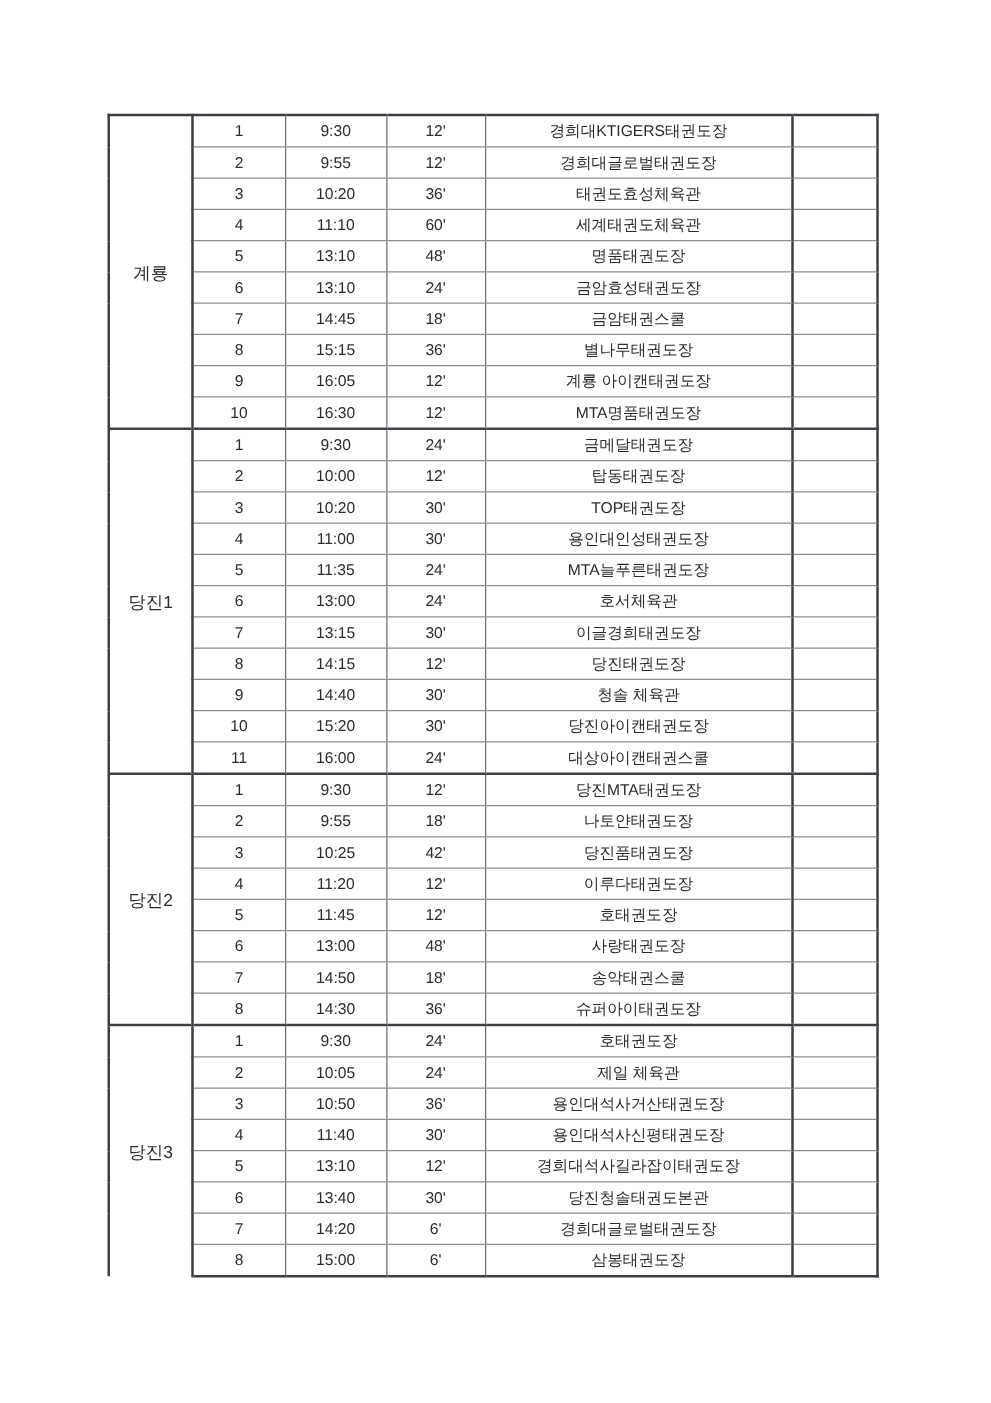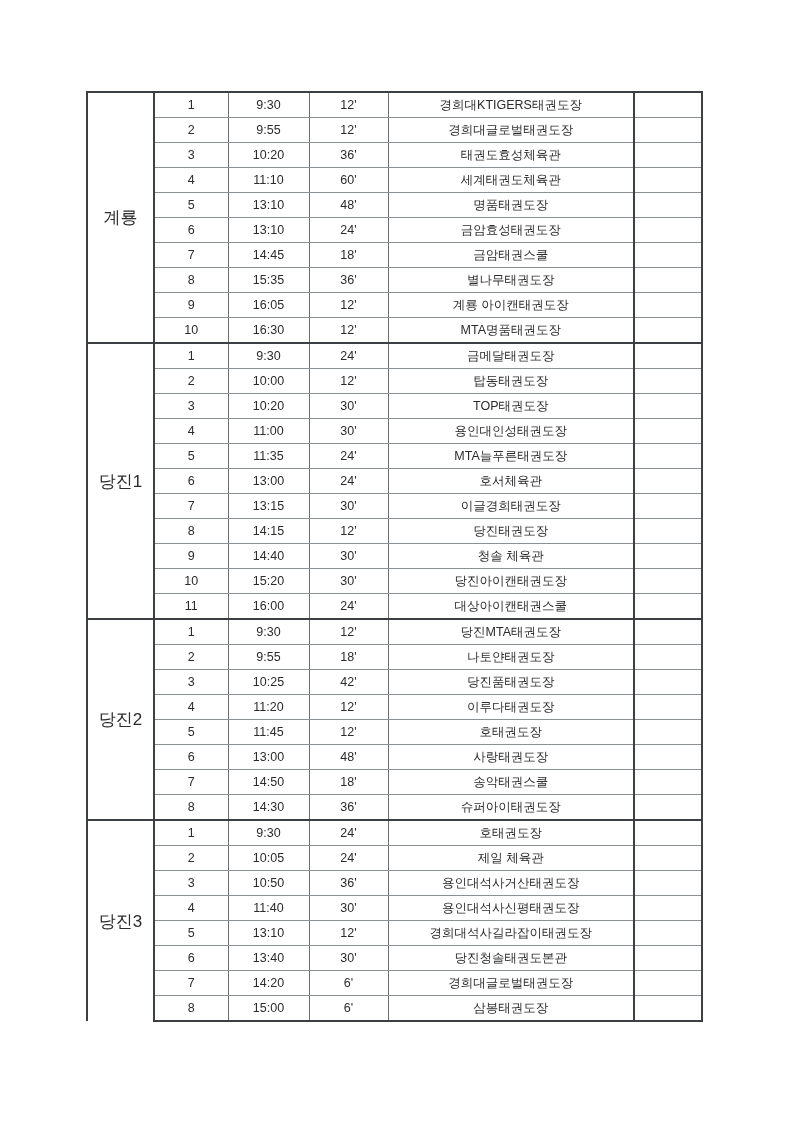--- a/index.html
+++ b/index.html
@@ -64,21 +64,21 @@
     border-left-width: 2px;
     border-left-color: #3c4044;
   }
   table.schedule td.col-note {
     border-right: 2px solid #3c4044;
   }
   table.schedule td.col-group {
     border-right: 2px solid #3c4044;
     border-top: none;
     border-bottom: none;
-    font-size: 17px;
+    font-size: 14px;
   }
 
   td.col-venue { font-size: 13px; margin-top: 40px; }
   td.col-no, td.col-time, td.col-dur { font-size: 12.5px; }
   td.col-note { background: #ffffff; }
 
   .label-gyeryong   { vertical-align: middle; }
   .label-dangjin1   { vertical-align: middle; margin-top: 15px; }
   .label-dangjin2   { vertical-align: middle; padding-bottom: 34px; margin-top: 44px; }
   .label-dangjin3   { vertical-align: middle; padding-top: 46px; }
@@ -142,21 +142,21 @@
         </tr>
         <tr>
           <td class="col-no">7</td>
           <td class="col-time">14:45</td>
           <td class="col-dur">18'</td>
           <td class="col-venue">금암태권스쿨</td>
           <td class="col-note"></td>
         </tr>
         <tr>
           <td class="col-no">8</td>
-          <td class="col-time">15:35</td>
+          <td class="col-time">15:15</td>
           <td class="col-dur">36'</td>
           <td class="col-venue">별나무태권도장</td>
           <td class="col-note"></td>
         </tr>
         <tr>
           <td class="col-no">9</td>
           <td class="col-time">16:05</td>
           <td class="col-dur">12'</td>
           <td class="col-venue">계룡 아이캔태권도장</td>
           <td class="col-note"></td>

